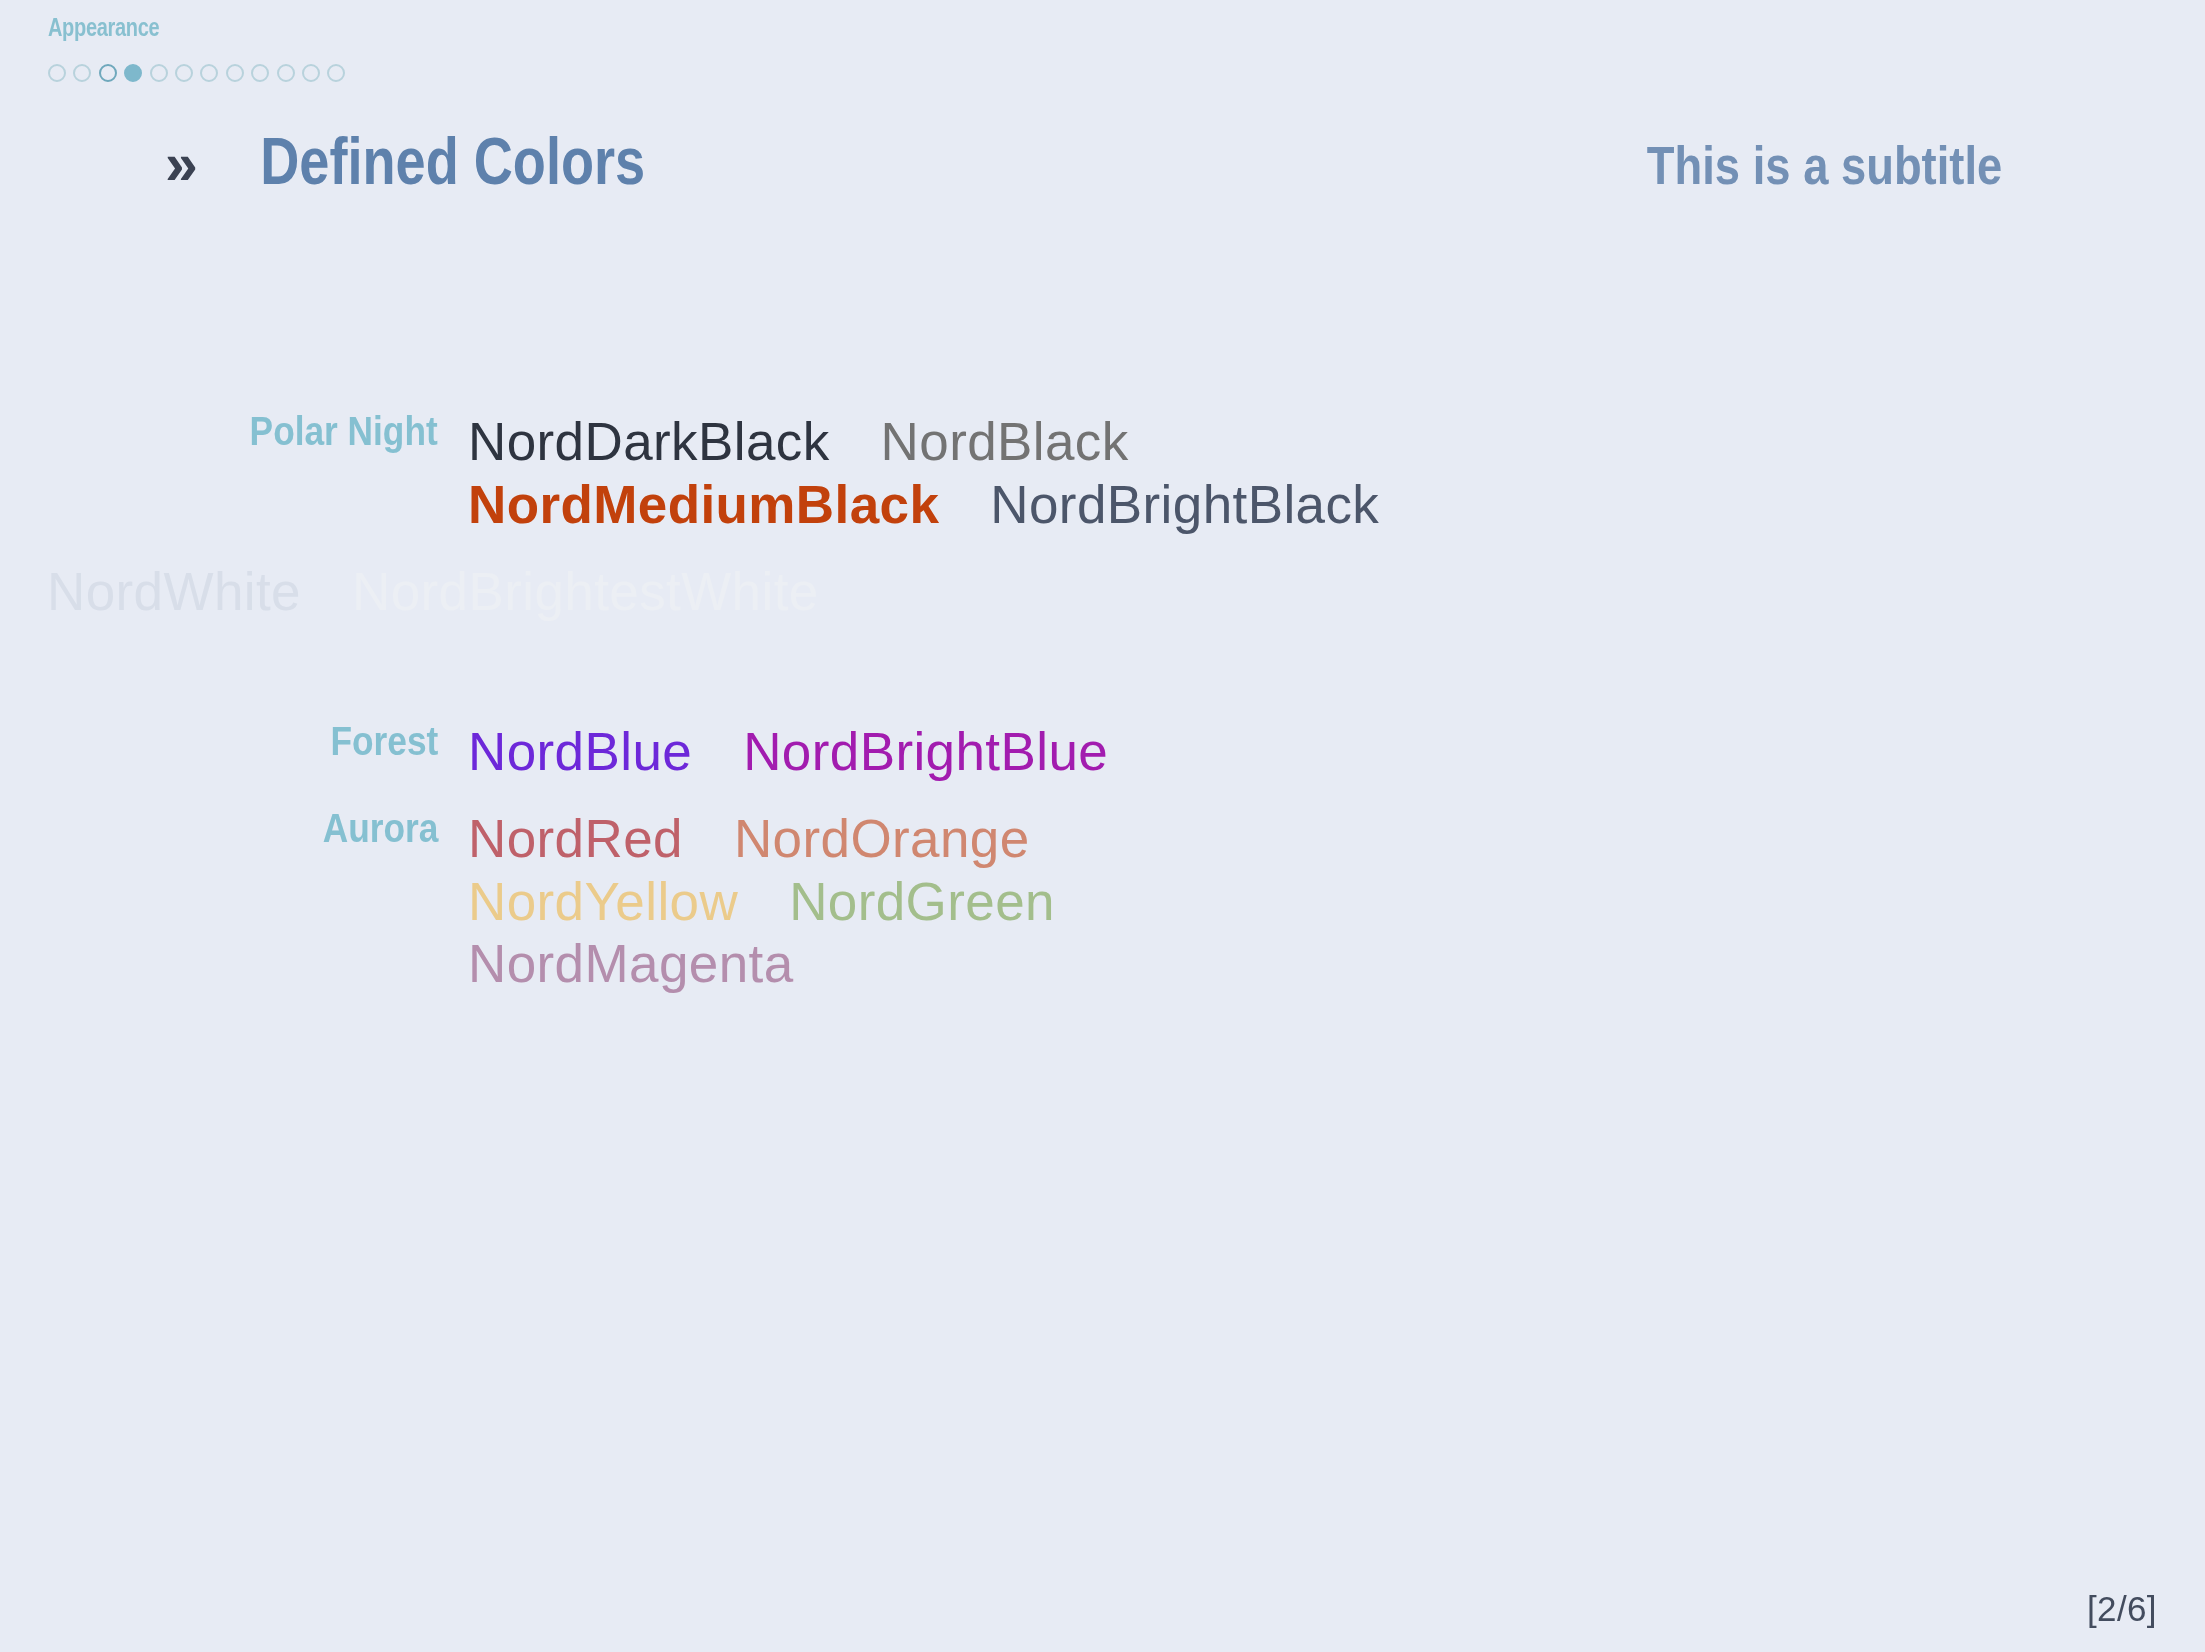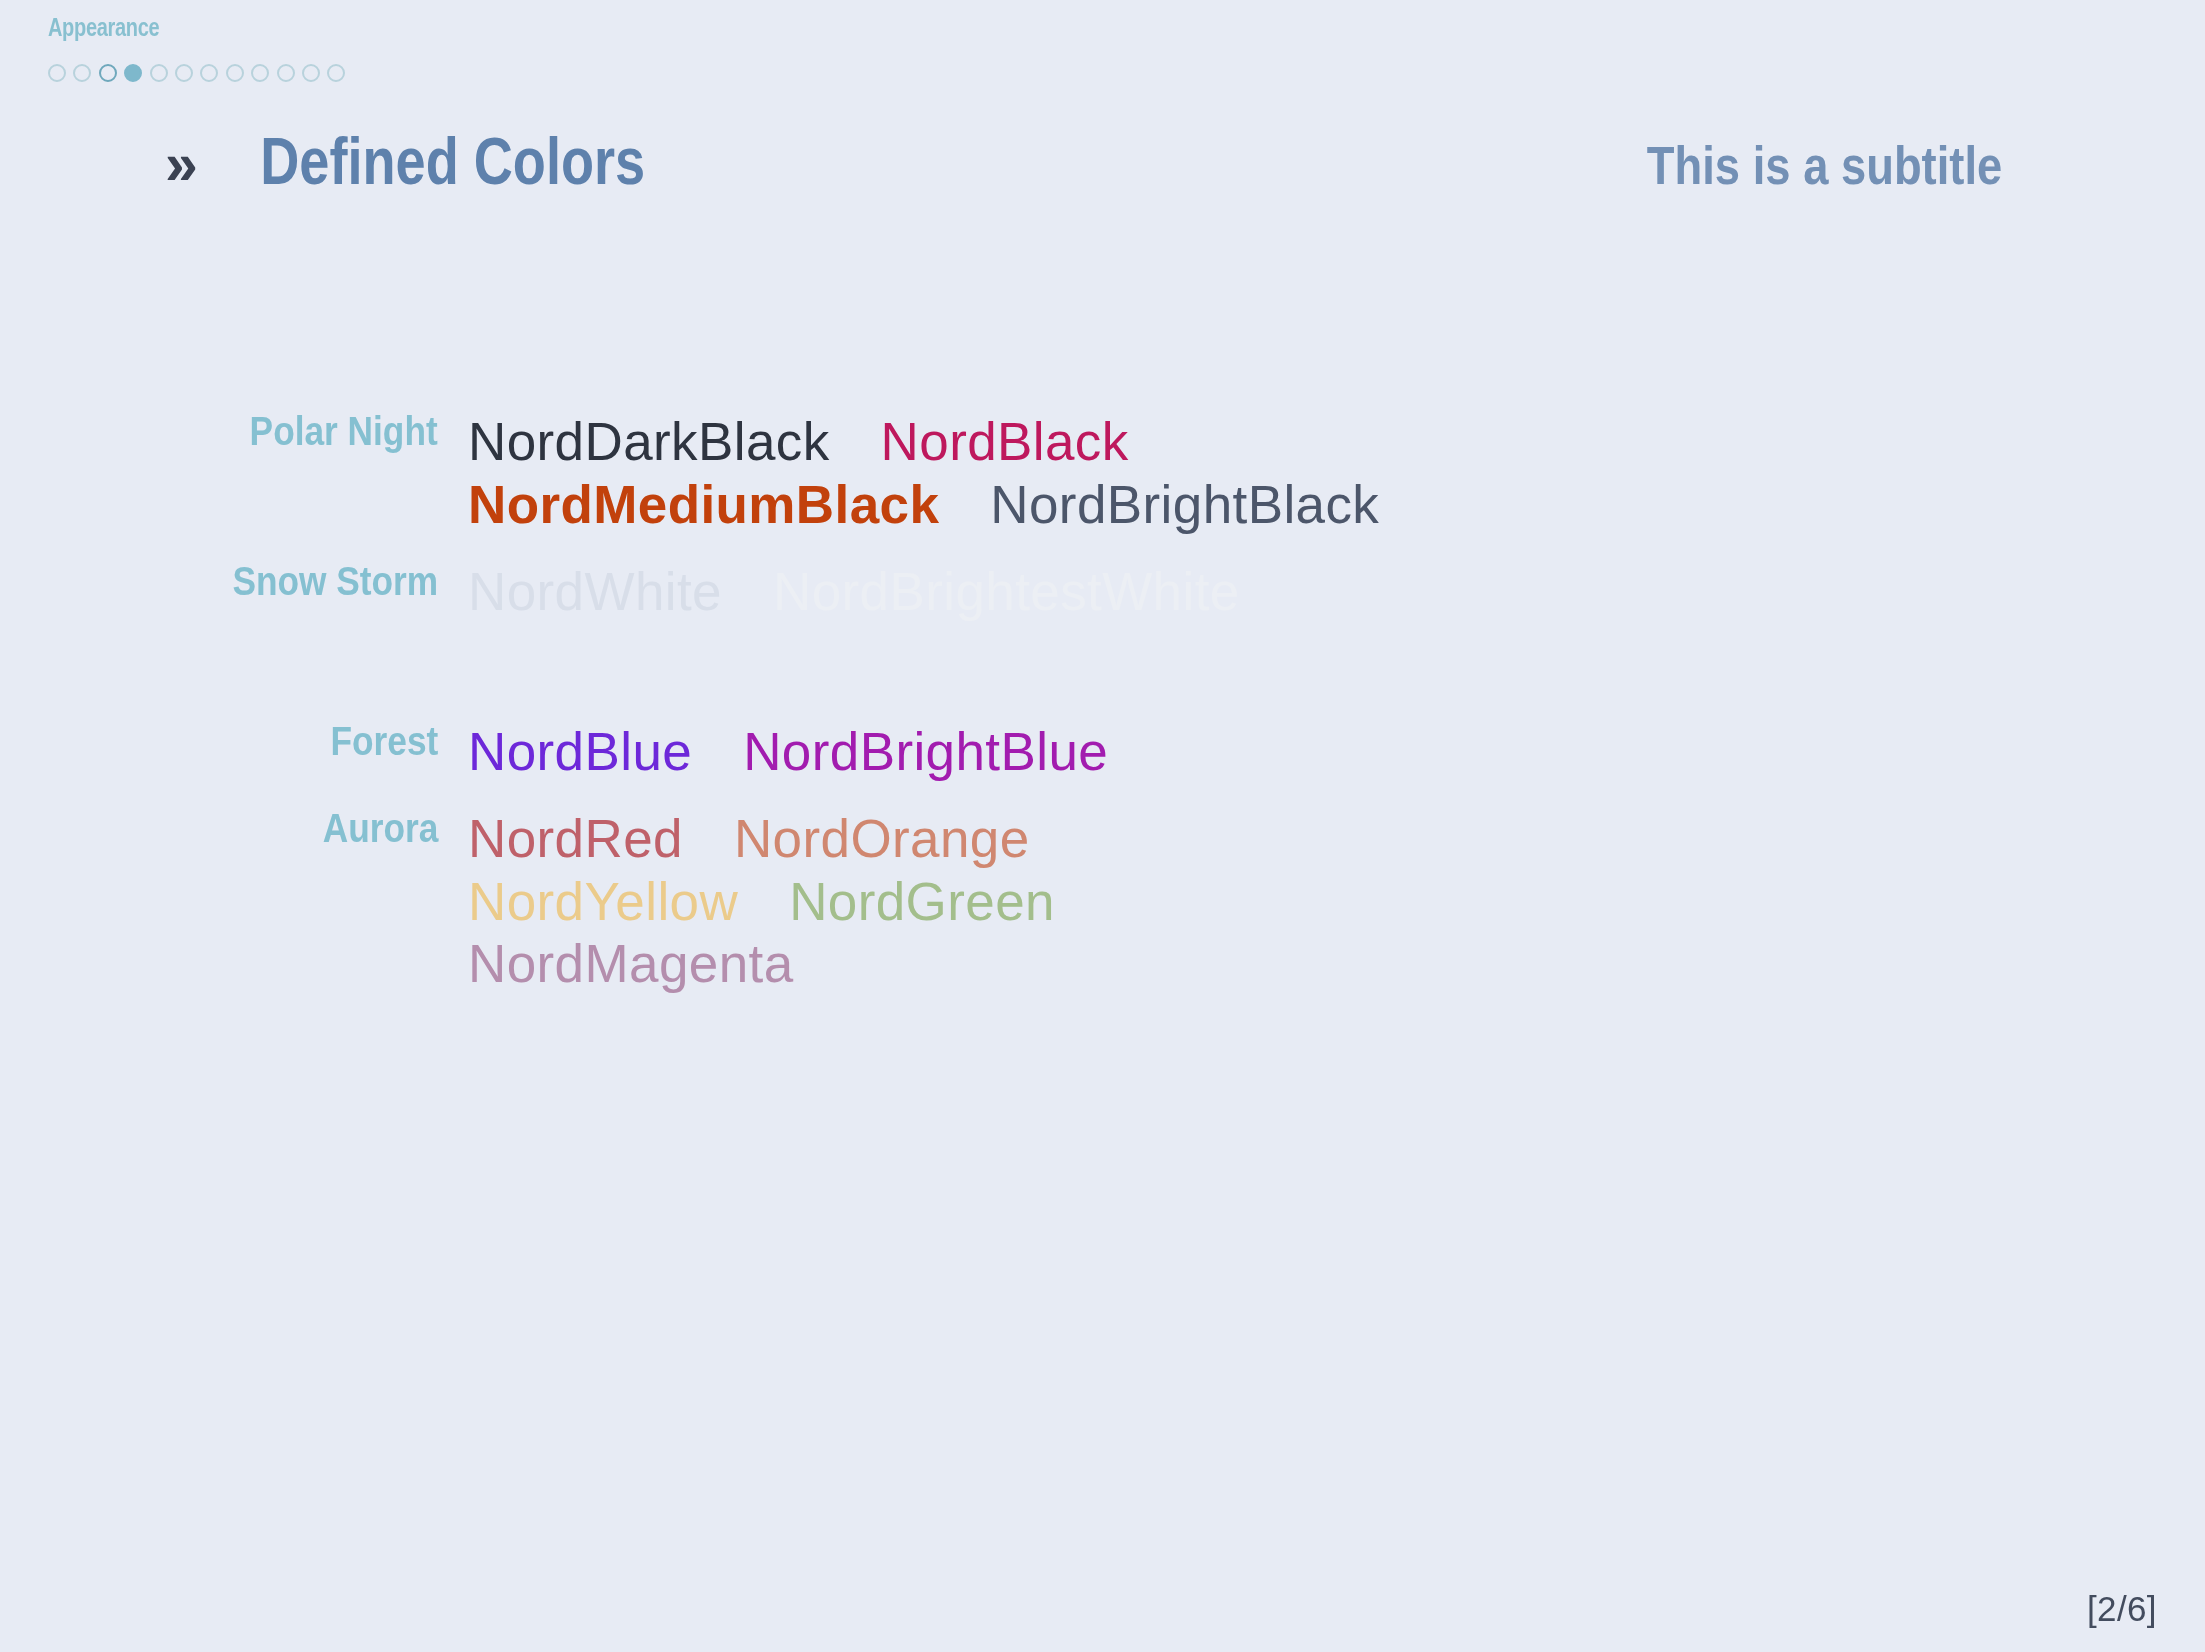--- a/index.html
+++ b/index.html
@@ -187,27 +187,26 @@
     <span id="title-chevron">»</span>
     <span id="frame-title">Defined Colors</span>
   </div>
   <div id="frame-subtitle">This is a subtitle</div>
 </div>
 
 <div id="palette">
     <div class="palette-group">
       <div class="group-label-cell"><span class="group-label">Polar Night</span></div>
       <div class="group-items">
-        <div class="item-line"><span class="color-name" style="color: rgb(46, 52, 64);">NordDarkBlack</span><span class="color-name" style="color: #be185d;">NordBlack</span></div>
+        <div class="item-line"><span class="color-name" style="color: rgb(46, 52, 64);">NordDarkBlack</span><span class="color-name" style="color: #737373;">NordBlack</span></div>
         <div class="item-line"><span class="color-name" style="color: #c2410c; font-weight: bold;">NordMediumBlack</span><span class="color-name" style="color: rgb(76, 86, 106);">NordBrightBlack</span></div>
       </div>
     </div>
     <div class="gap-sm"></div>
     <div class="palette-group">
-      <div class="group-label-cell"><span class="group-label">Snow Storm</span></div>
       <div class="group-items">
         <div class="item-line"><span class="color-name" style="color: rgb(216, 222, 233);">NordWhite</span><span class="color-name" style="color: rgb(236, 239, 244);">NordBrightestWhite</span></div>
       </div>
     </div>
     <div class="gap-lg"></div>
     <div class="palette-group">
       <div class="group-label-cell"><span class="group-label">Forest</span></div>
       <div class="group-items">
         <div class="item-line"><span class="color-name" style="color: #6d28d9;">NordBlue</span><span class="color-name" style="color: #a21caf;">NordBrightBlue</span></div>
       </div>

